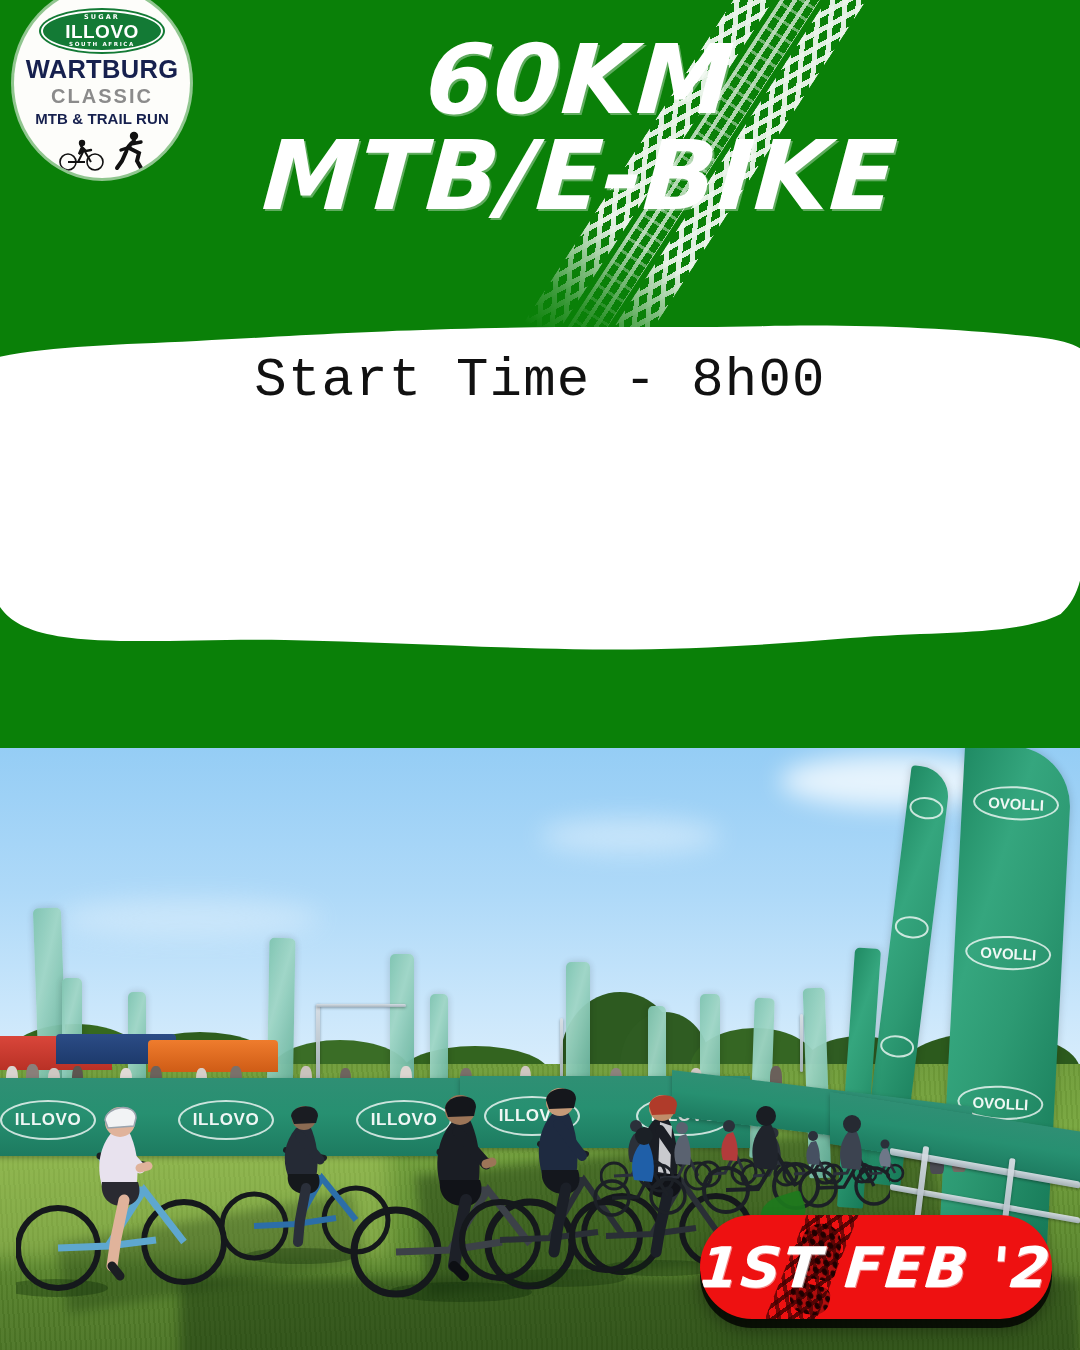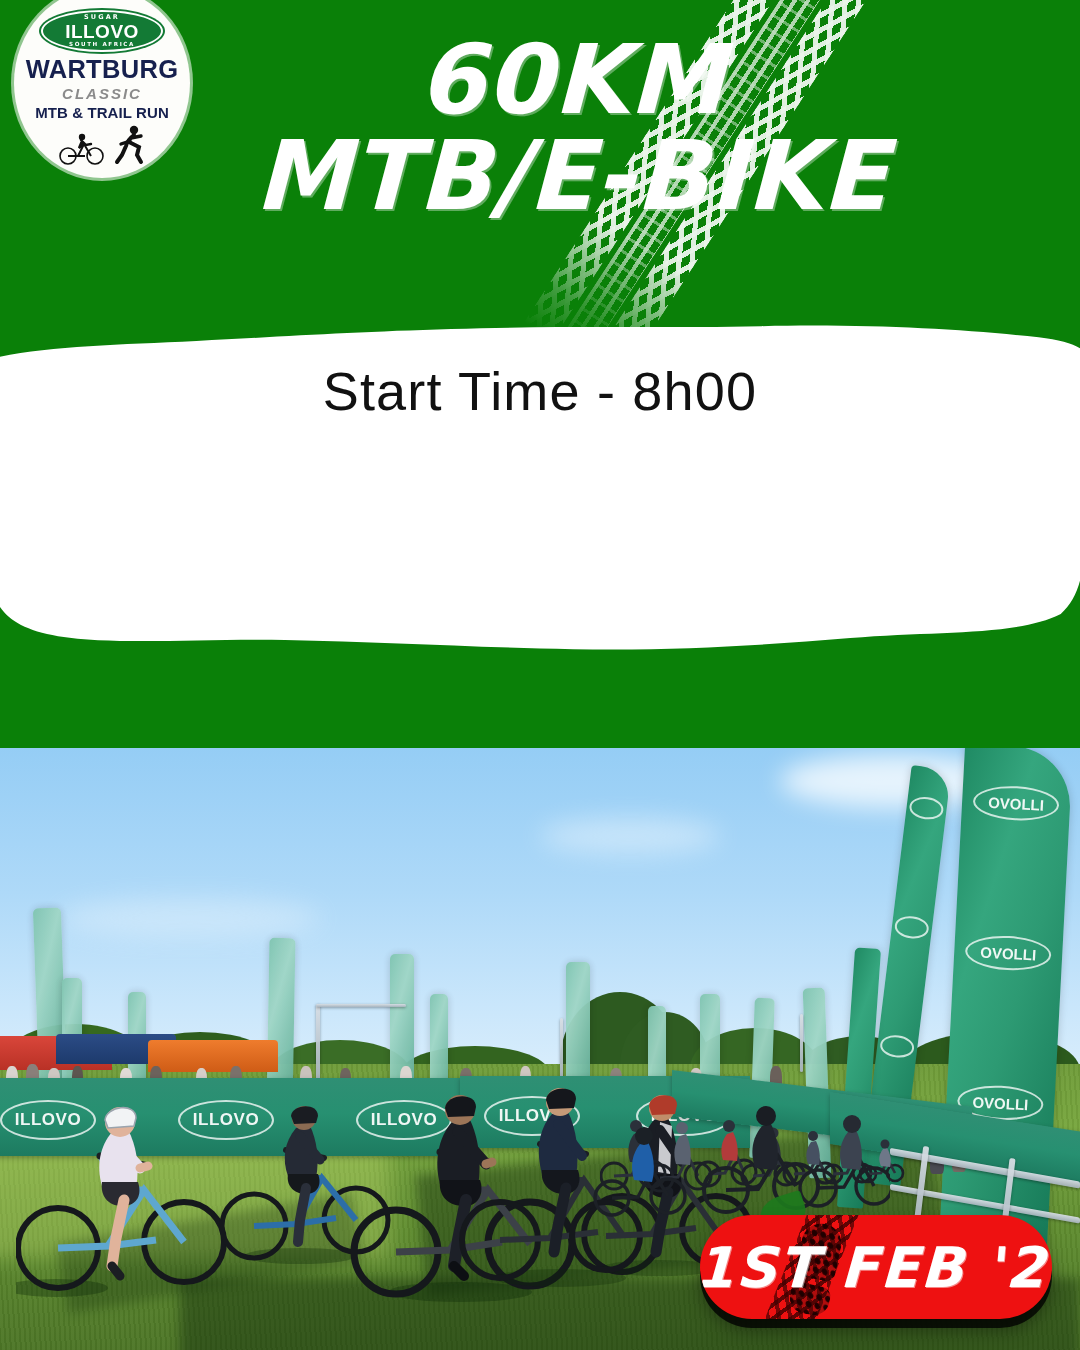--- a/index.html
+++ b/index.html
@@ -110,23 +110,22 @@
   .badge-wartburg {
     font-family: "Liberation Sans", sans-serif;
     font-weight: bold;
     font-size: 25.5px;
     letter-spacing: .3px;
     color: #16204e;
     line-height: 1;
   }
   .badge-classic {
     font-family: "Liberation Sans", sans-serif;
-    font-style: italic;
     font-weight: bold;
-    font-size: 15px;
+    font-size: 20px;
     letter-spacing: 2px;
     color: #8b8b8b;
     line-height: 1.15;
     margin-top: 2px;
   }
   .badge-mtb {
     font-family: "Liberation Sans", sans-serif;
     font-weight: bold;
     font-size: 15px;
     letter-spacing: .1px;
@@ -180,25 +179,25 @@
   .panel-text {
     position: absolute;
     inset: 0;
     display: flex;
     flex-direction: column;
     align-items: center;
     padding-top: 28px;
     box-sizing: border-box;
   }
   .start-time {
-    font-family: Liberation Sans, sans-serif;
+    font-family: Liberation Mono, monospace;
     font-size: 54px;
     color: #111111;
     letter-spacing: 1.2px;
-    margin-top: 14px;
+    margin-top: 4px;
   }
   .price-line {
     font-family: "DejaVu Sans", sans-serif;
     font-size: 53px;
     letter-spacing: .6px;
     white-space: nowrap;
     line-height: 1.32;
   }
   .price-line .lbl { color: #ee1111; font-weight: bold; }
   .price-line .amt { color: #111111; }

